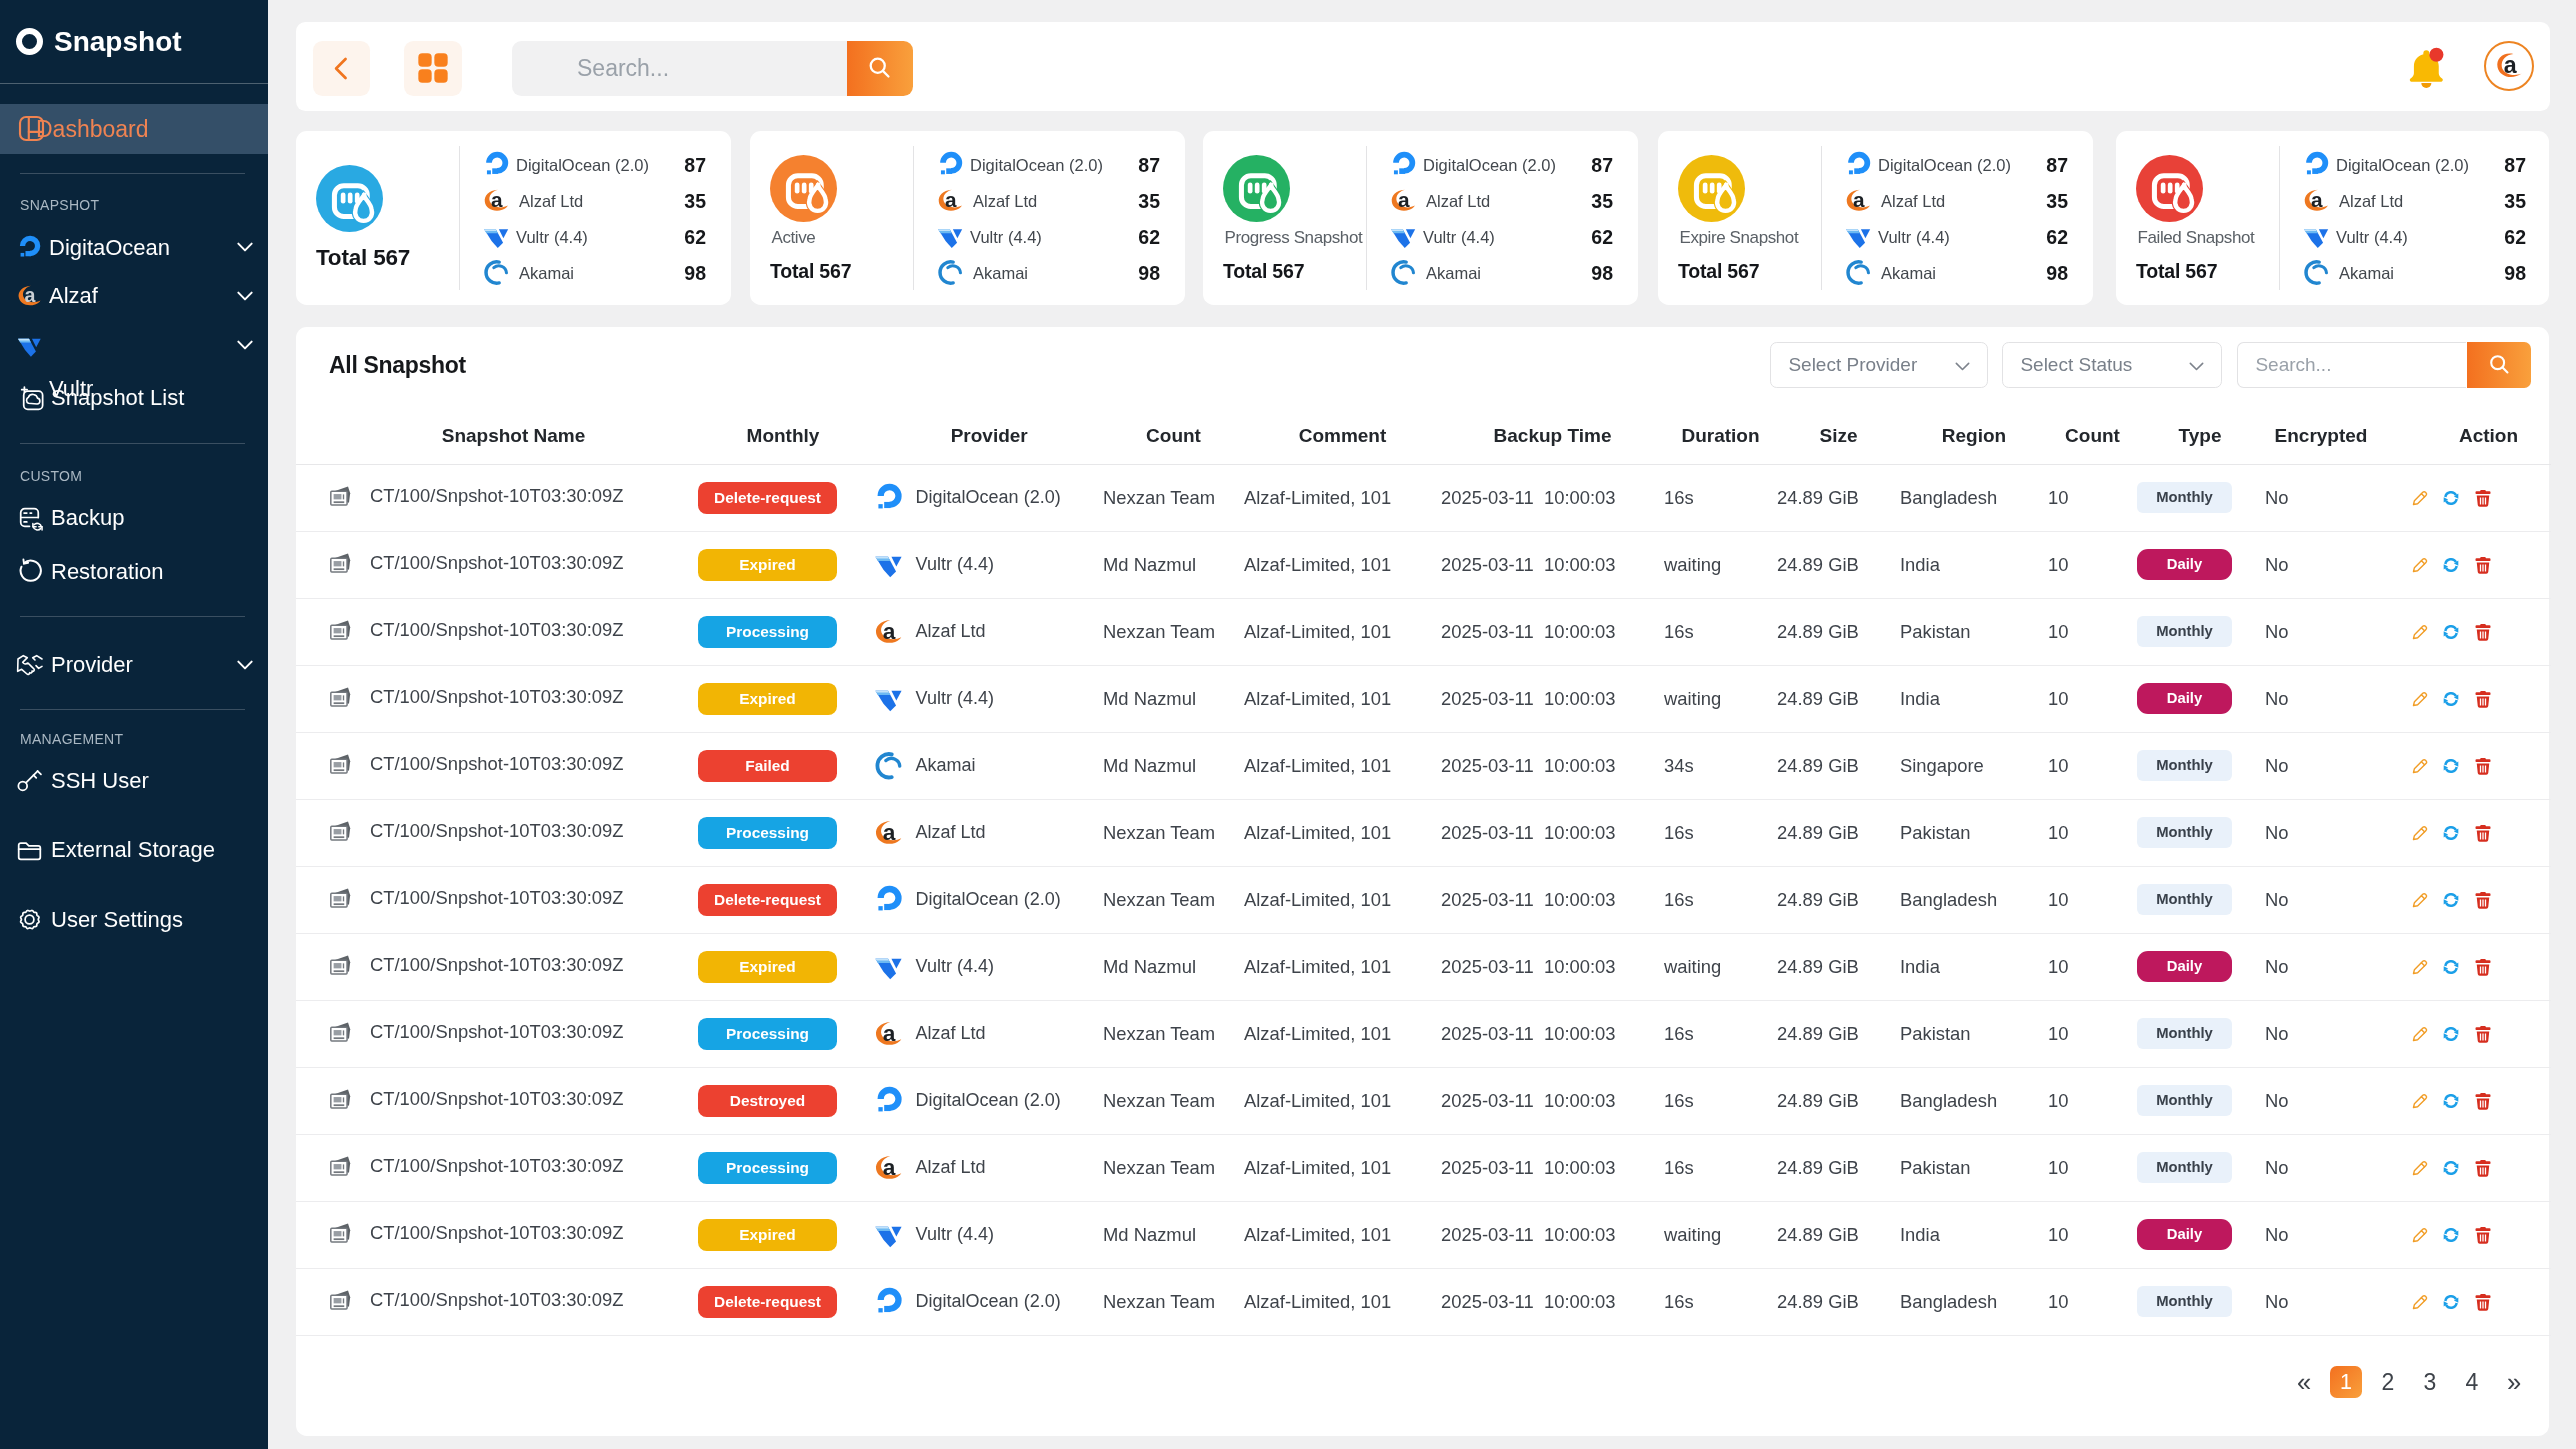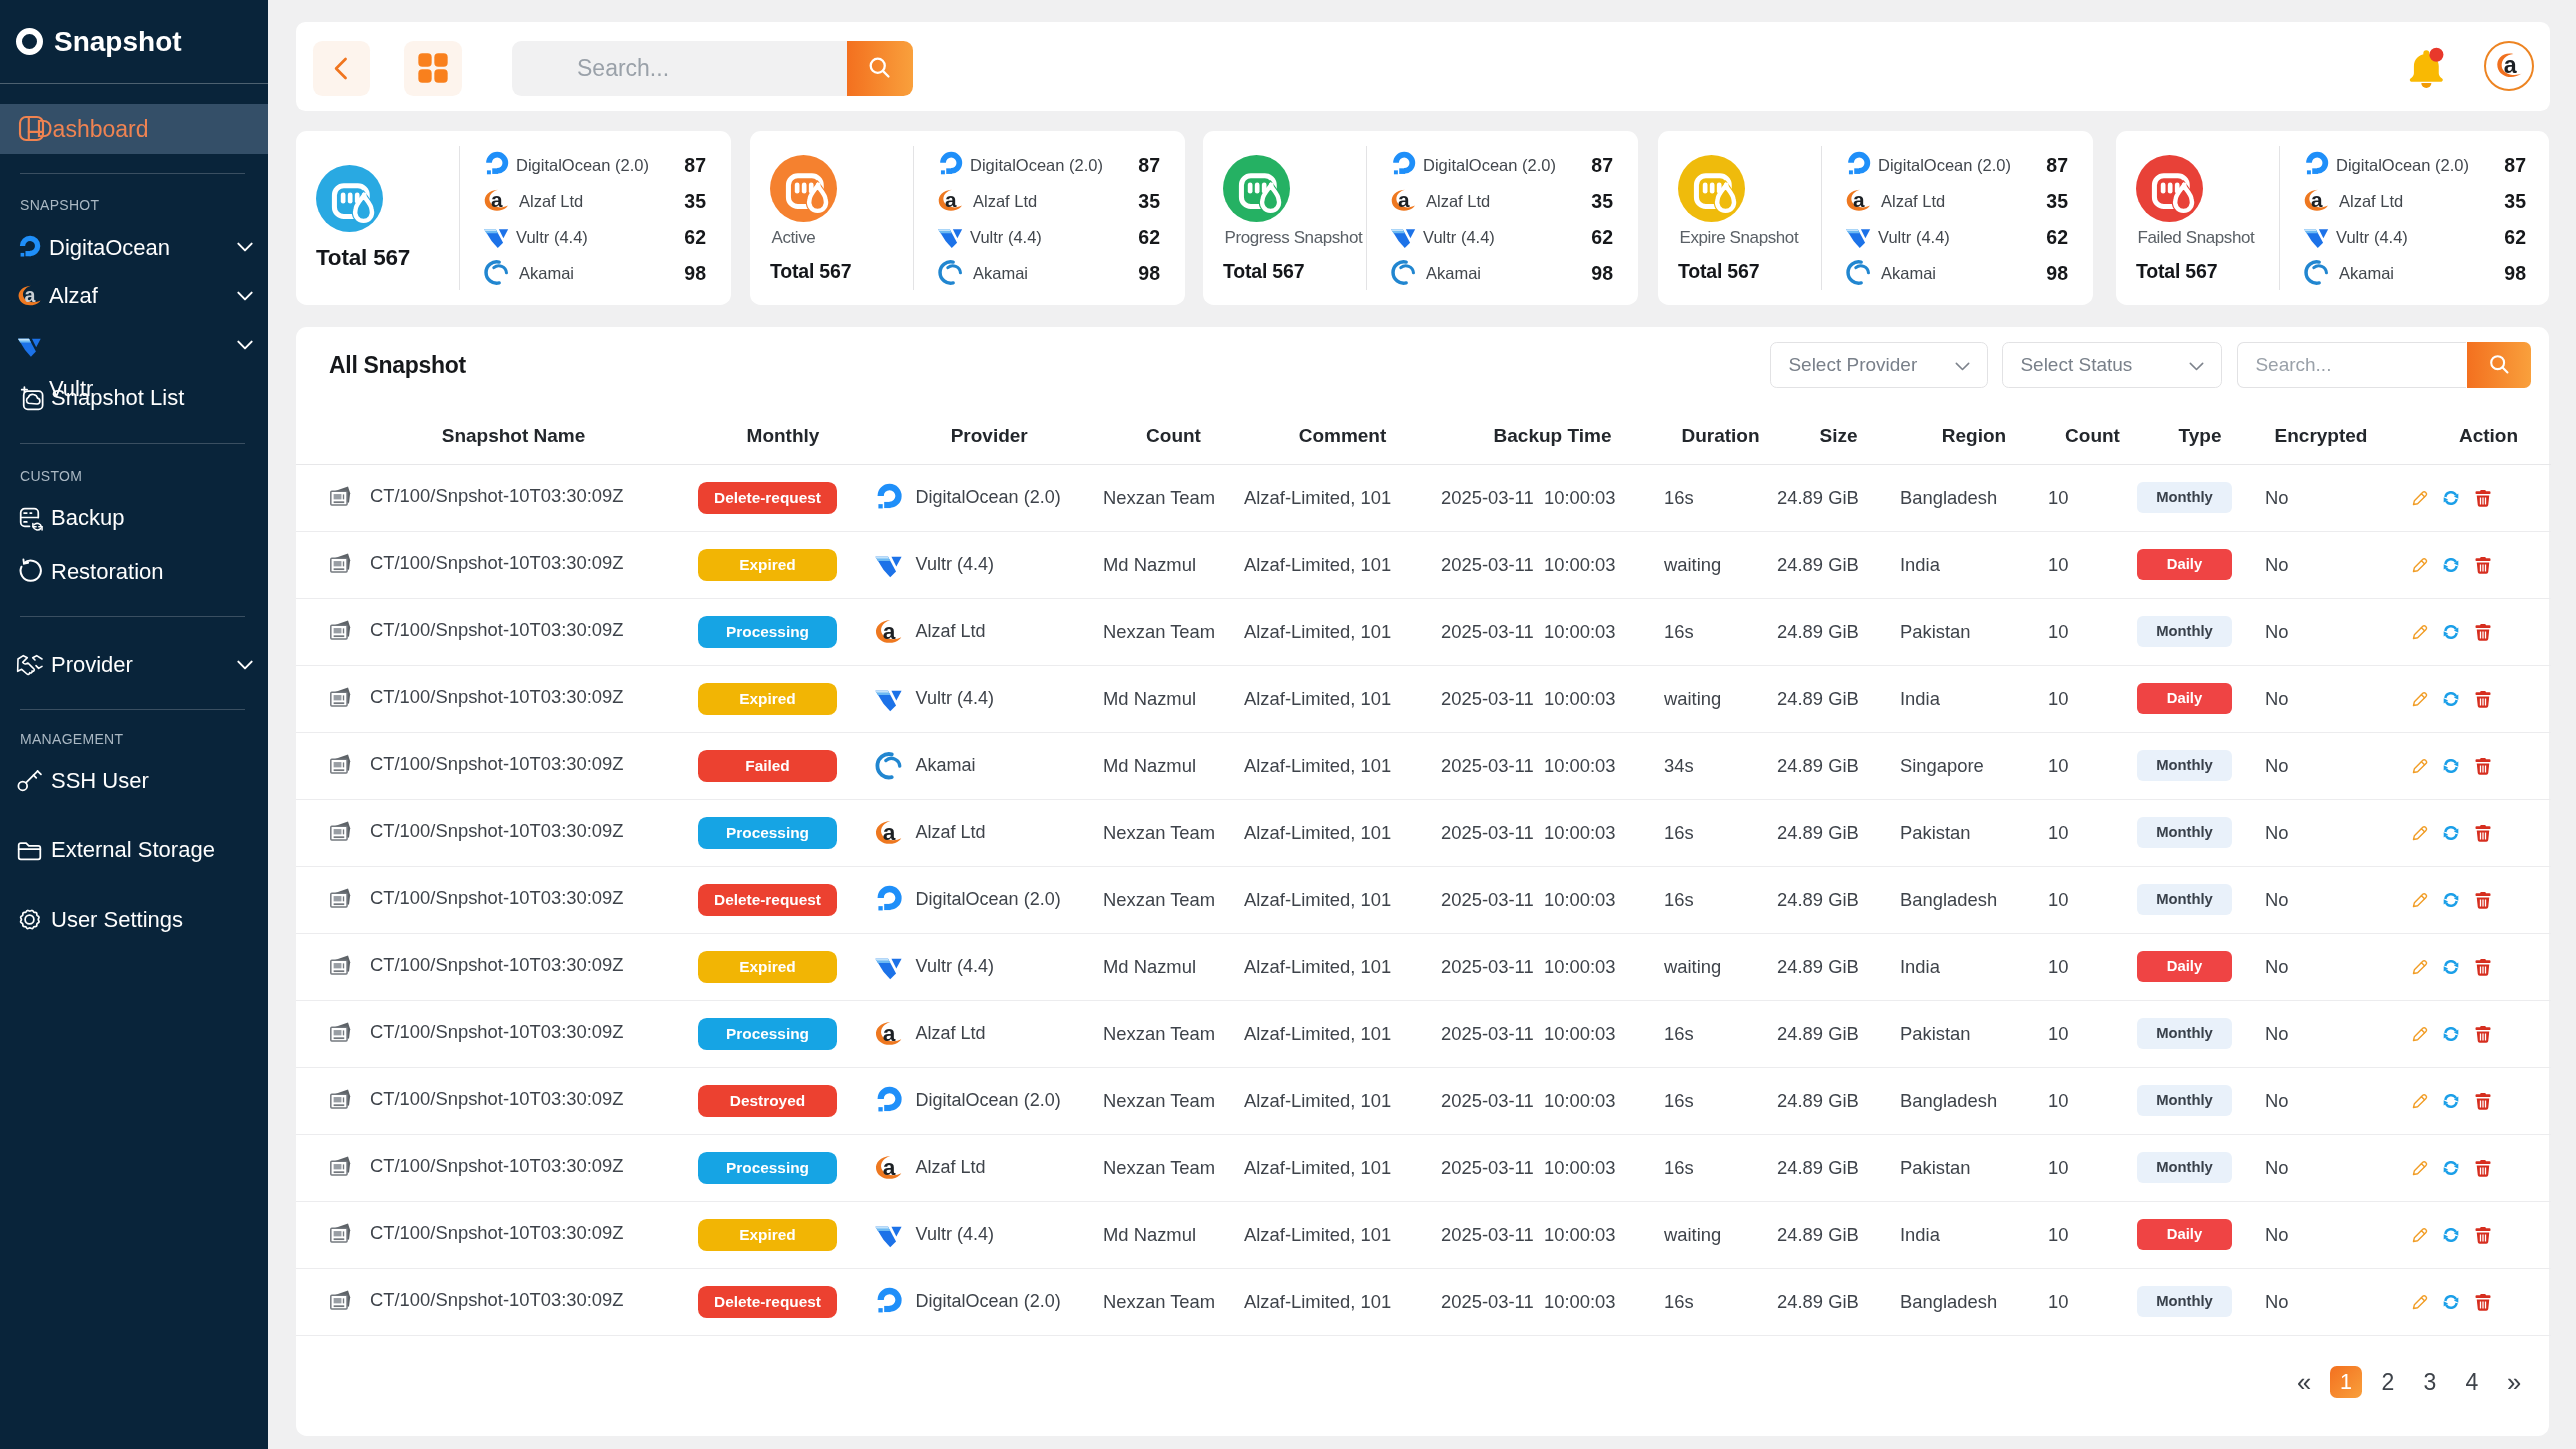--- a/index.html
+++ b/index.html
@@ -49,21 +49,21 @@
   thead tr { border-bottom:0.7px solid #e7e7e9; }
   tbody tr { border-bottom:0.7px solid #ececee; }
   th { text-align:center; font-size:19px; font-weight:bold; color:#23272c; padding:0; vertical-align:middle; }
   td { padding:0; font-size:18.4px; color:#3e434a; vertical-align:middle; white-space:nowrap; }
   .badge { display:inline-block; width:139px; height:32px; line-height:32px; border-radius:8.7px; color:#fff; font-size:15.4px; font-weight:bold; text-align:center; }
   .b-red { background:#ec4130; }
   .b-yellow { background:#f2b504; }
   .b-blue { background:#16a4e4; }
   .tbadge { display:inline-block; width:95px; height:31px; line-height:31px; border-radius:6px; text-align:center; font-size:14.8px; }
   .t-monthly { background:#e9f1fa; color:#39414b; font-weight:bold; }
-  .t-daily { background:#ef4444; color:#fff; font-weight:bold; }
+  .t-daily { background:#be185d; color:#fff; font-weight:bold;border-radius:11px; }
   .provcell { display:flex; align-items:center; }
   .provcell svg { margin-left:5.4px; }
   .provcell span { margin-left:12.7px; font-size:18px; }
   .nameicon { vertical-align:middle; margin-left:32px; margin-right:17px; }
   .acticons { display:flex; align-items:center; gap:11.4px; padding-left:33px; } .acticons svg { width:20px; height:20px; }
 
   
   #pager { position:absolute; right:14px; top:1036px; height:38px; display:flex; align-items:center; }
   .pg { font-size:23px; color:#3e434a; width:42px; text-align:center; }
   .pg-active { width:32px; height:32px; margin:0 5px; border-radius:6.7px; background:linear-gradient(135deg,#f3701f,#f9a03c); color:#fff; font-size:21.5px; display:flex; align-items:center; justify-content:center; }

